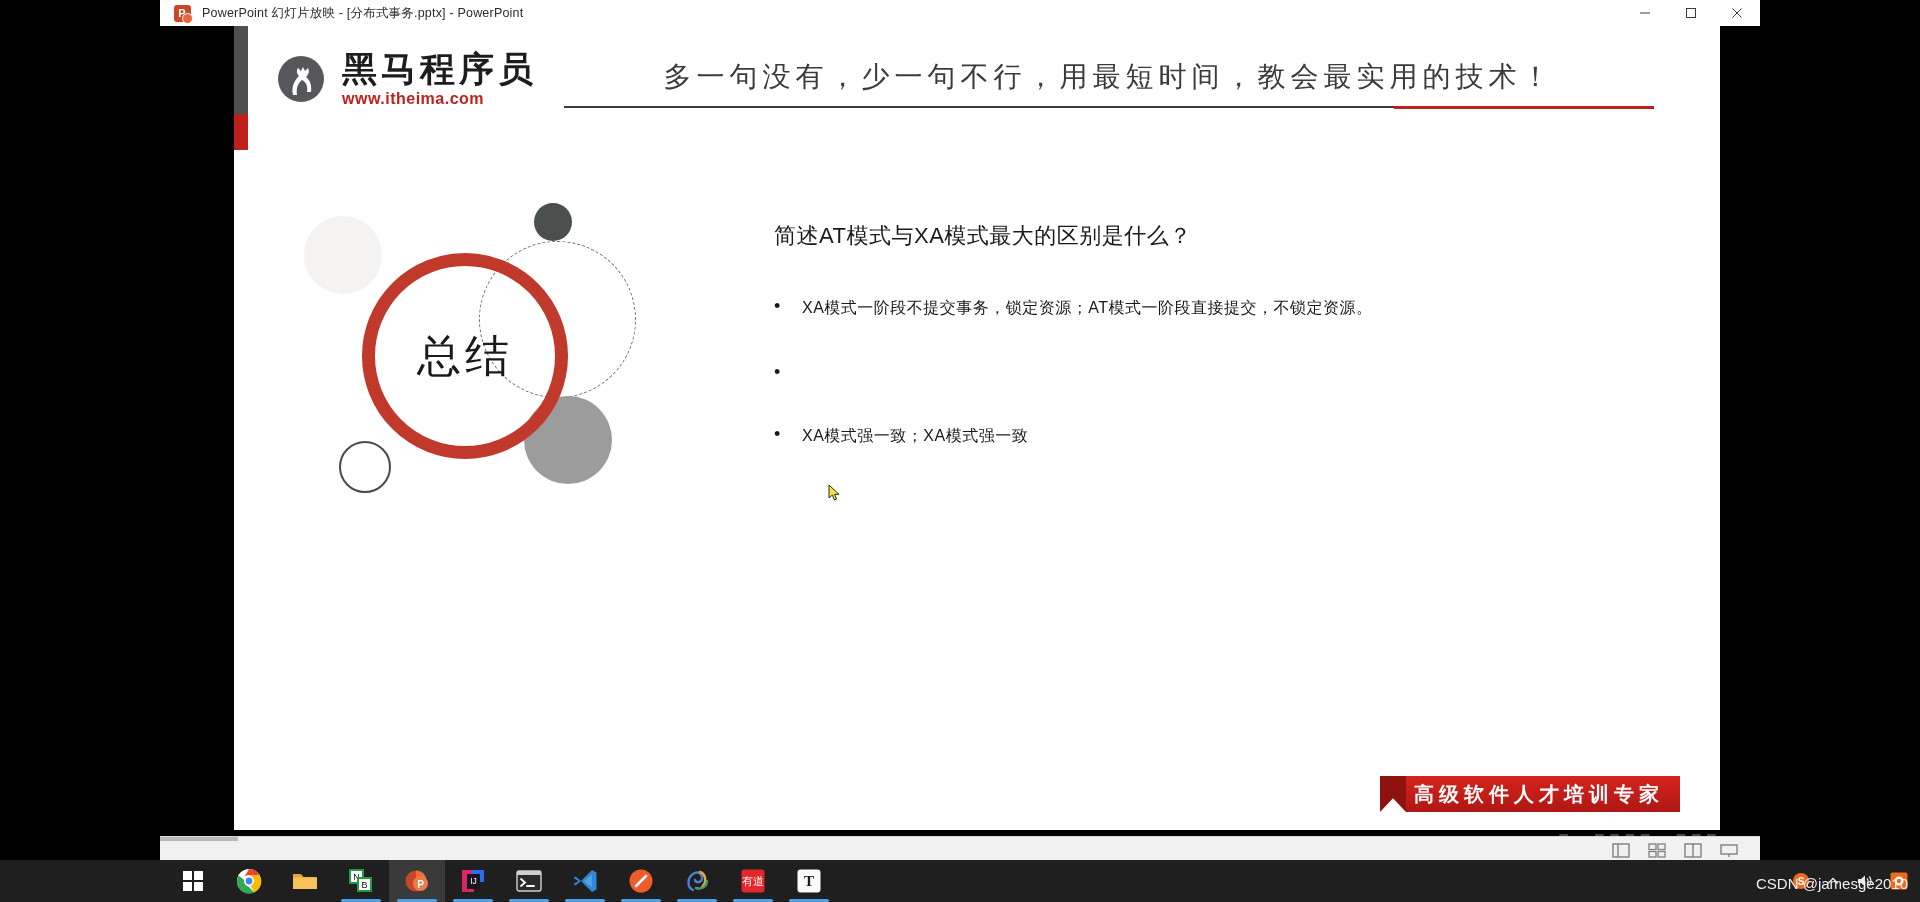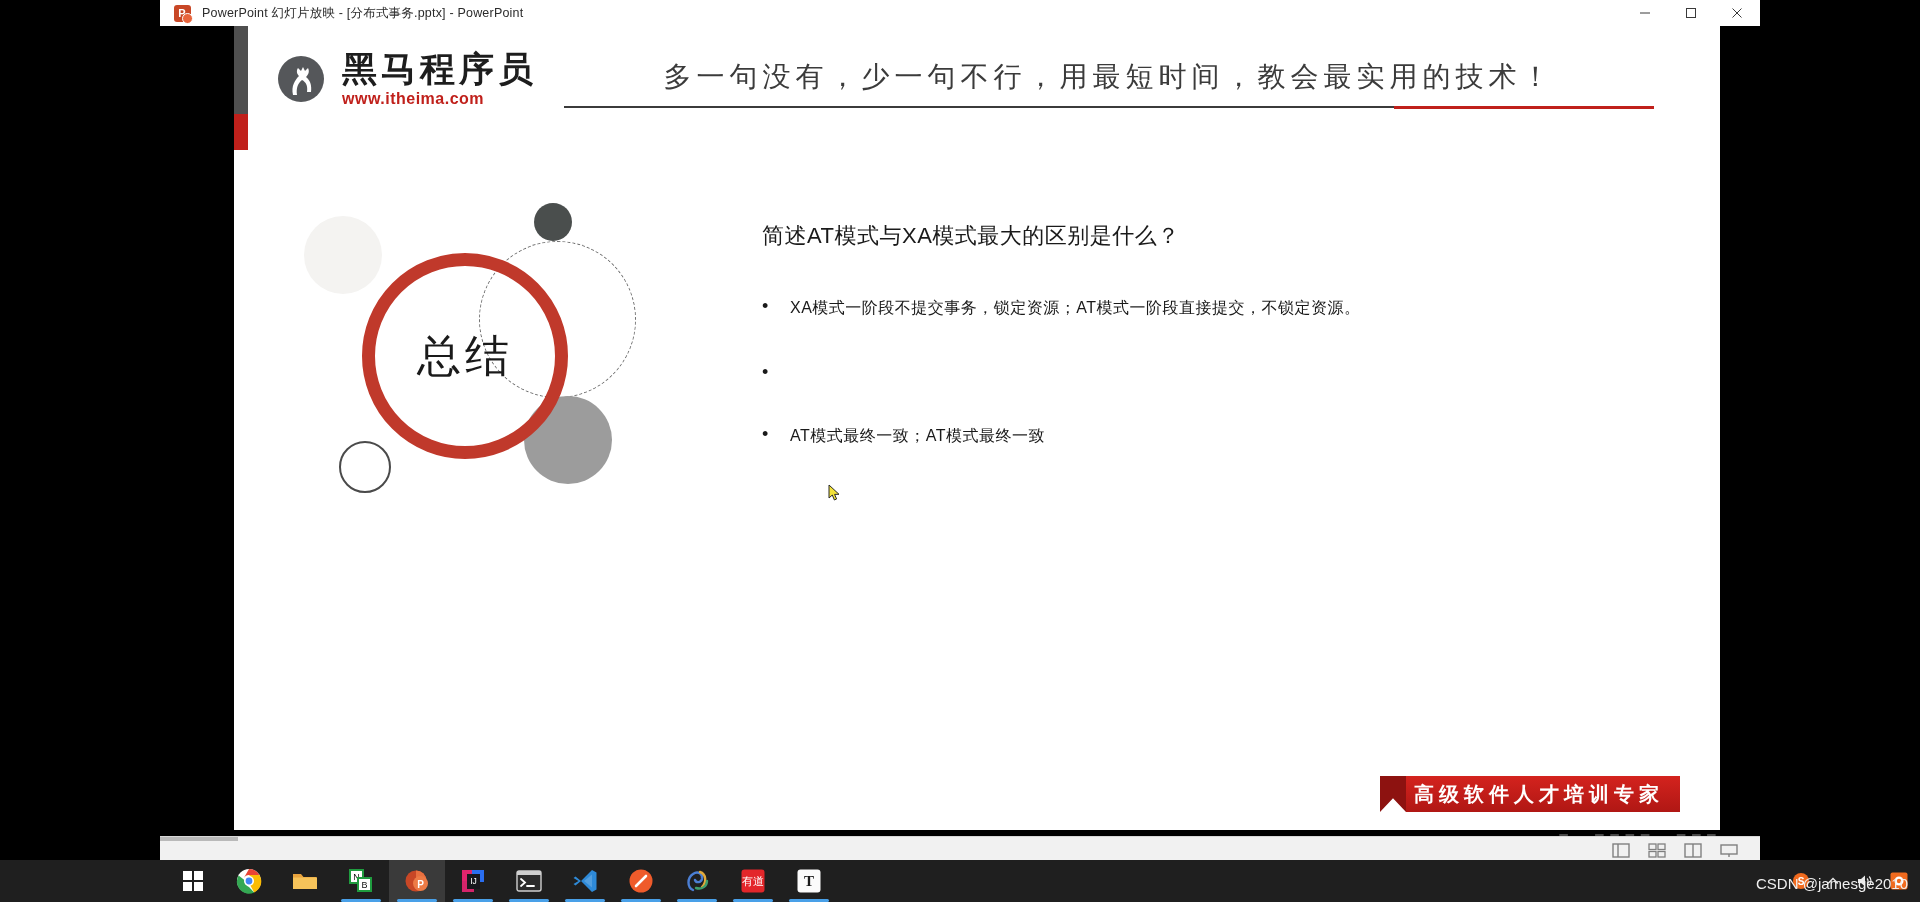--- a/index.html
+++ b/index.html
@@ -100,21 +100,21 @@
   }
   .c-ring-label{
     font-size:44px;color:#1a1a1a;letter-spacing:4px;font-weight:500;
     font-family:"Liberation Sans","DejaVu Sans",sans-serif;
   }
   .c-outline{
     position:absolute;left:45px;top:245px;width:48px;height:48px;border-radius:50%;
     border:2px solid #4a4a4a;background:#fff;
   }
   
-  .body-area{position:absolute;left:528px;top:195px;width:780px;}
+  .body-area{position:absolute;left:540px;top:195px;width:780px;}
   .body-heading{
     font-size:22px;color:#1a1a1a;letter-spacing:.5px;margin-bottom:38px;
     font-family:"Liberation Sans","DejaVu Sans",sans-serif;
   }
   .bullet{
     display:flex;margin-bottom:28px;
   }
   .bullet-dot{
     width:28px;flex:0 0 28px;font-size:18px;color:#1a1a1a;line-height:34px;
   }
@@ -250,21 +250,21 @@
 
       <div class="bullet">
         <span class="bullet-dot">•</span>
         <span class="bullet-text">XA模式一阶段不提交事务，锁定资源；AT模式一阶段直接提交，不锁定资源。</span>
       </div>
       <div class="bullet">
         <span class="bullet-dot">•</span>
       </div>
       <div class="bullet">
         <span class="bullet-dot">•</span>
-        <span class="bullet-text">AT模式最终一致；AT模式最终一致</span>
+        <span class="bullet-text">XA模式强一致；XA模式强一致</span>
       </div>
     </div>
 
     <div class="banner">
       <span class="banner-tail"></span>
       <span class="banner-body">高级软件人才培训专家</span>
     </div>
   </div>
 
   <div class="bili-word">bilibili</div>

